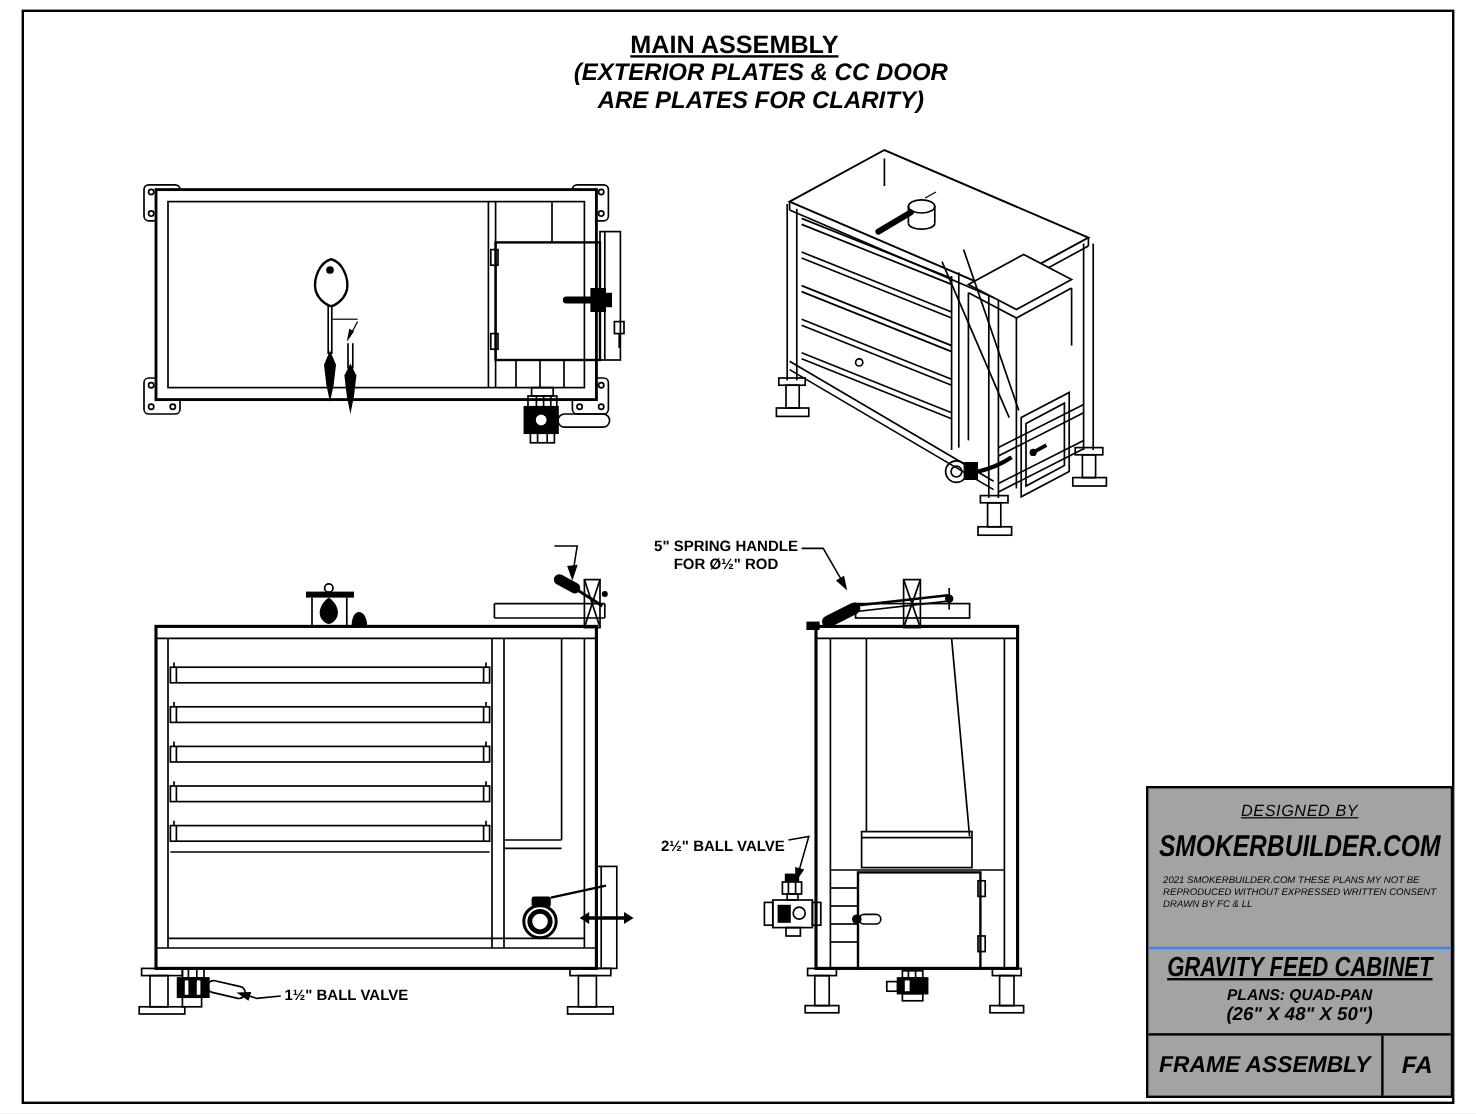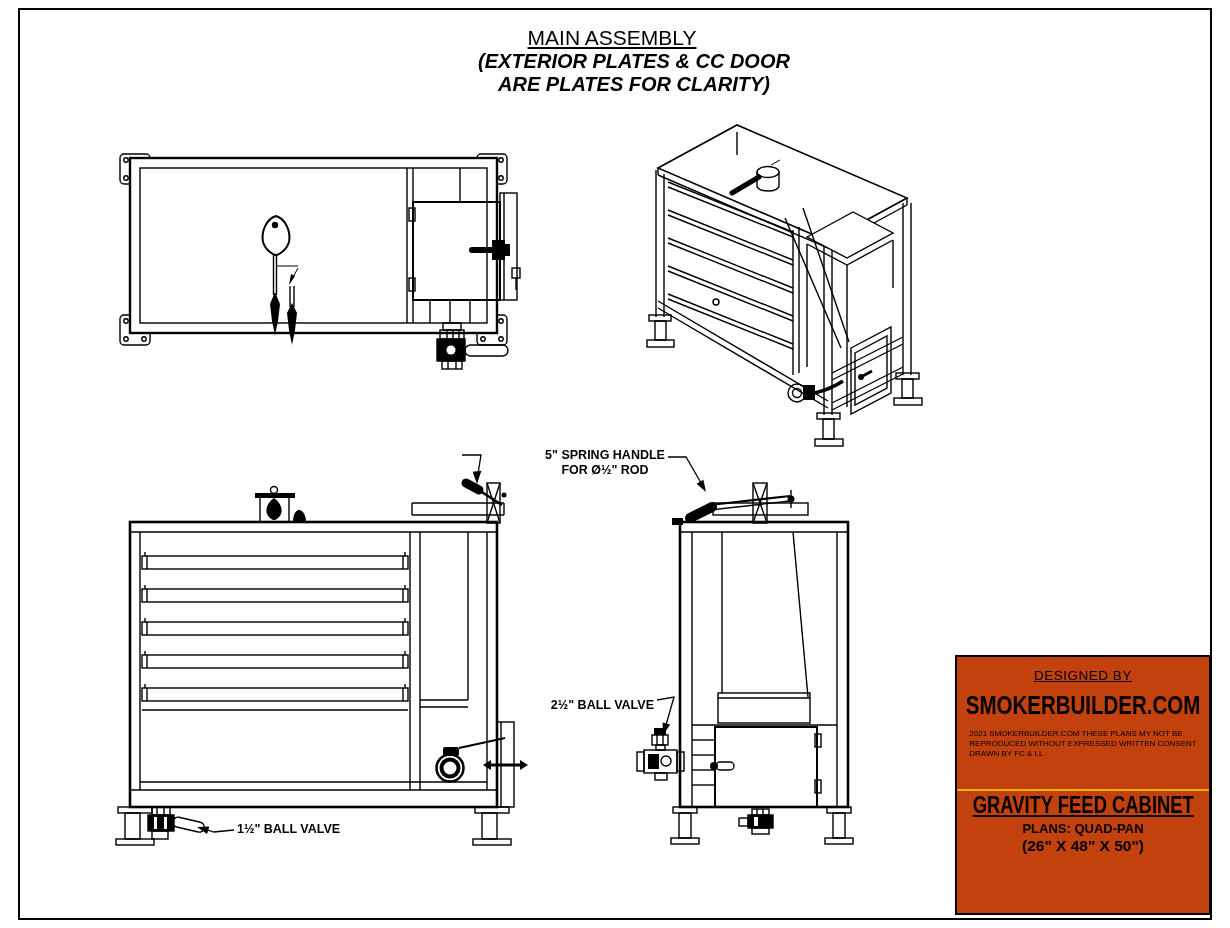--- a/index.html
+++ b/index.html
@@ -8,51 +8,51 @@
     font-family:"Liberation Sans", sans-serif; color:#000; overflow:hidden;
   }
   .border-frame {
     position:absolute; left:18px; top:8px; width:1190px; height:908px;
     border:2px solid #000;
   }
   .header {
     position:absolute; left:0; top:26px; width:1224px; text-align:center;
   }
   .header .h-title {
-    font-size:21px; font-weight:normal; text-decoration:underline; line-height:24px;
+    font-size:21px; font-weight:bold; text-decoration:underline; line-height:24px;
   }
   .header .h-sub {
     font-size:20px; font-weight:bold; font-style:italic; line-height:23px;padding-left:44px;
   }
   .view { position:absolute; }
   .anno {
     position:absolute; font-size:12.5px; font-weight:bold; line-height:15px;
     white-space:nowrap;
   }
   .overlay { position:absolute; left:0; top:0; pointer-events:none; }
 
   
   .tblock {
     position:absolute; left:955px; top:655px; width:256px; height:260px;
-    border:2px solid #000; box-sizing:border-box; background:#c2410c;
+    border:2px solid #000; box-sizing:border-box; background:#a3a3a3;font-style:italic;
   }
   .tb-row1 {
     height:132px; box-sizing:border-box; display:flex; flex-direction:column;
     align-items:center; padding-top:11px;
   }
   .tb-designed { font-size:13.5px; text-decoration:underline; letter-spacing:.5px; }
   .tb-company {
     font-size:25px; font-weight:bold; white-space:nowrap; margin-top:8px;
     transform:scaleX(.82); transform-origin:center;
   }
   .tb-copy {
     margin-top:9px; font-size:8px; line-height:10px; text-align:left;
   }
   .tb-row2 {
-    height:72px; box-sizing:border-box; border-top:2px solid #eab308;
+    height:72px; box-sizing:border-box; border-top:2px solid #3b82f6;
     display:flex; flex-direction:column; align-items:center;
   }
   .tb-product {
     font-size:23px; font-weight:bold; white-space:nowrap; margin-top:1px;
     text-decoration:underline; transform:scaleX(.8); transform-origin:center;
   }
   .tb-size { font-size:13px; font-weight:bold; margin-top:2px; }
   .tb-dims { font-size:15.5px; font-weight:bold; margin-top:1px; }
   .tb-row3 {
     height:52px; box-sizing:border-box; border-top:2px solid #000; display:flex;
@@ -453,15 +453,19 @@
         <span style="display:block">2021 SMOKERBUILDER.COM THESE PLANS MY NOT BE</span>
         <span style="display:block">REPRODUCED WITHOUT EXPRESSED WRITTEN CONSENT</span>
         <span style="display:block">DRAWN BY FC &amp; LL</span>
       </div>
     </div>
     <div class="tb-row2">
       <div class="tb-product">GRAVITY FEED CABINET</div>
       <div class="tb-size">PLANS: QUAD-PAN</div>
       <div class="tb-dims">(26" X 48" X 50")</div>
     </div>
+    <div class="tb-row3">
+      <div class="tb-sheet">FRAME ASSEMBLY</div>
+      <div class="tb-code">FA</div>
+    </div>
   </div>
 
 </div>
 
 </body></html>

